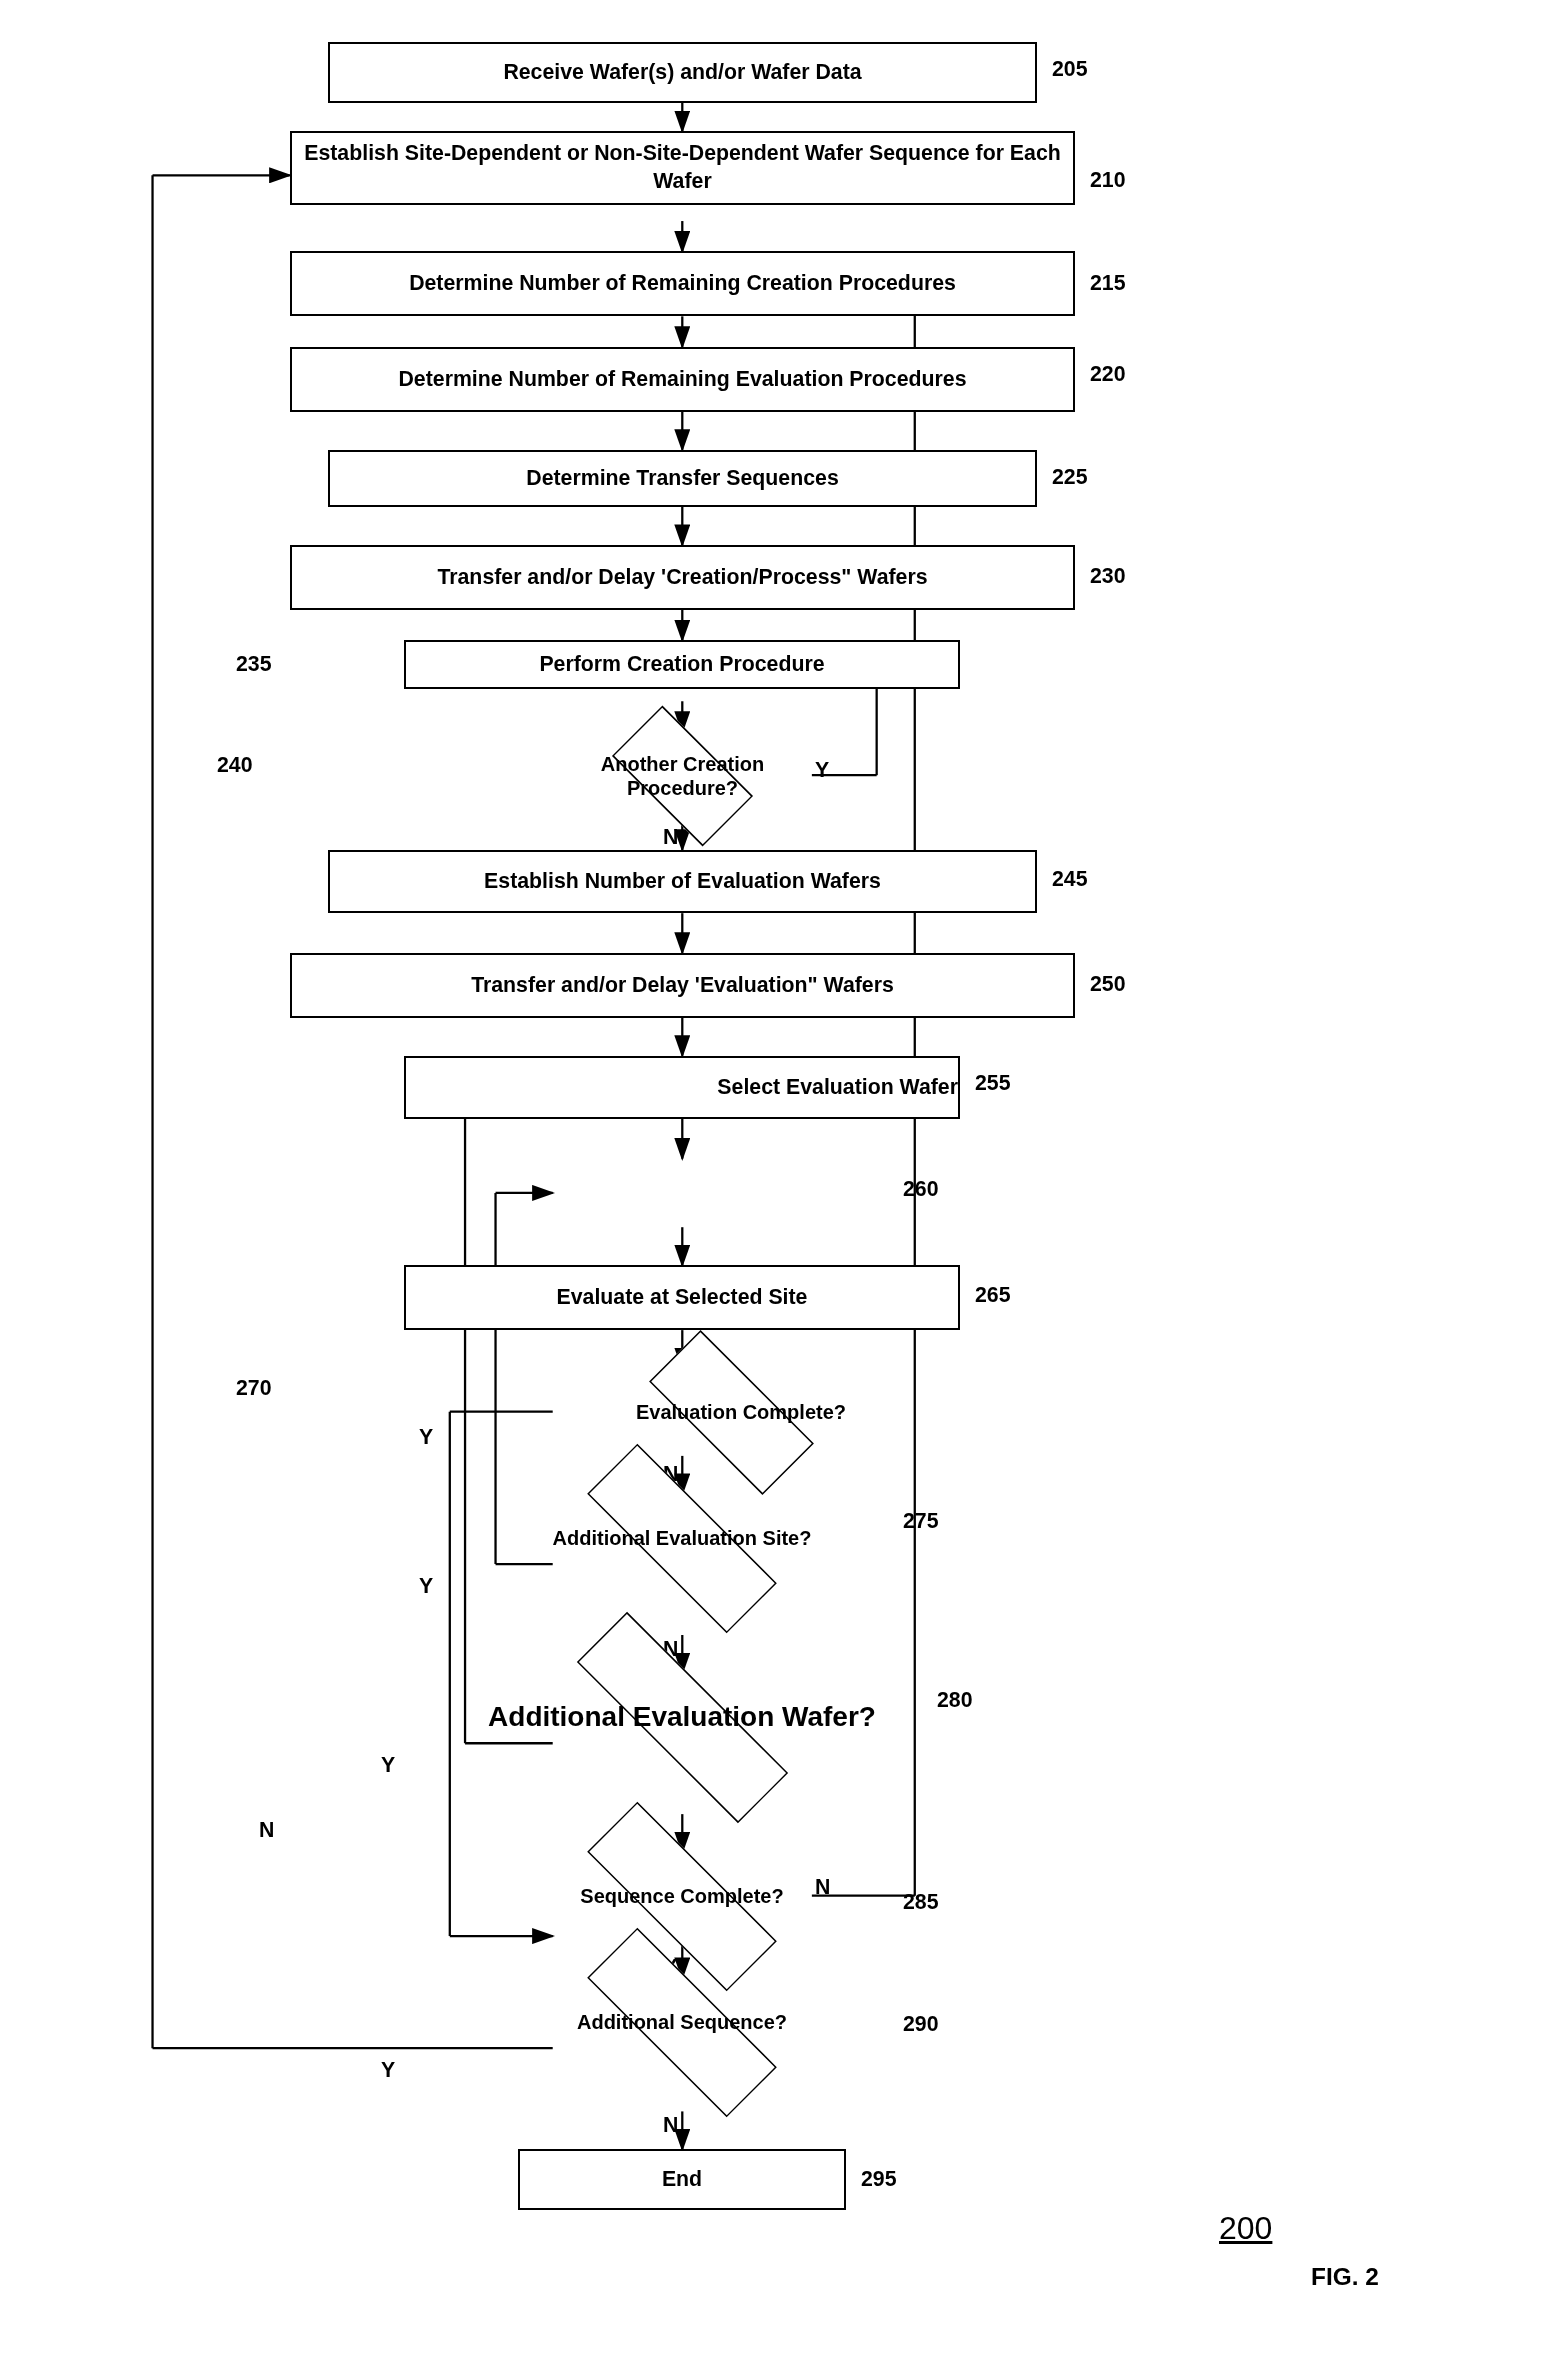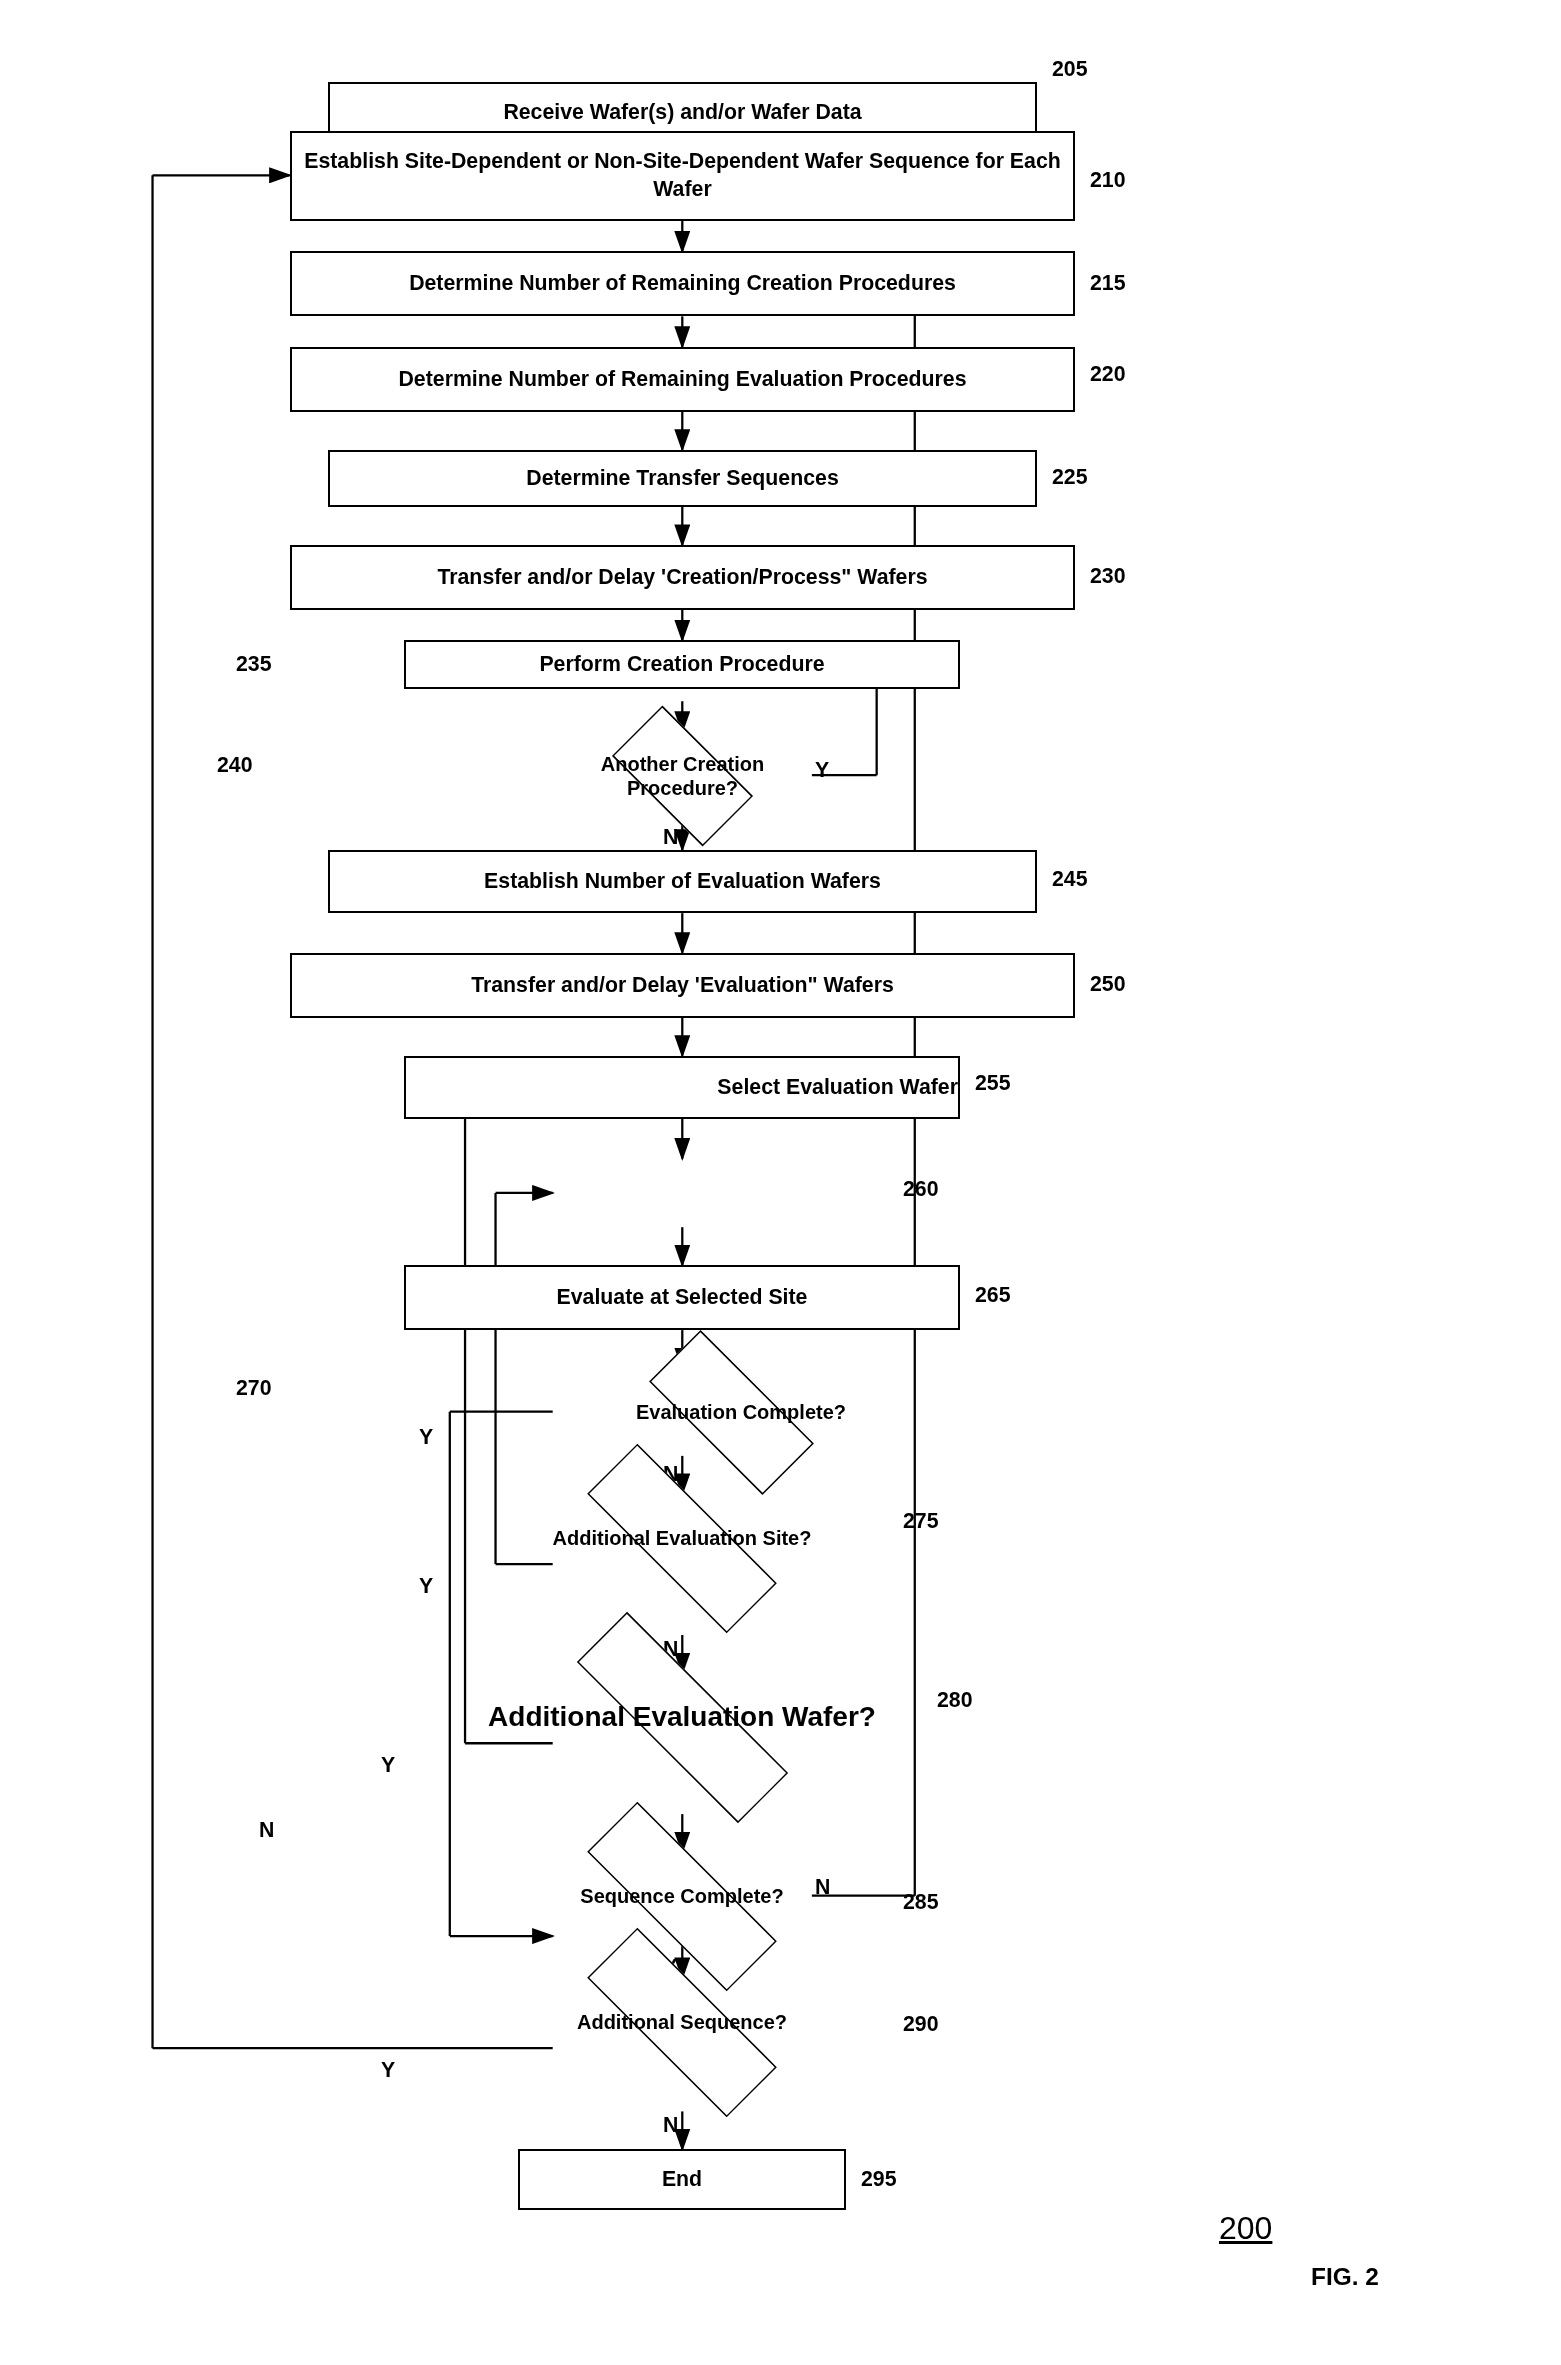--- a/index.html
+++ b/index.html
@@ -135,28 +135,28 @@
     <line x1="1200" y1="2487" x2="1200" y2="370" stroke="#000" stroke-width="3"></line>
     <line x1="1200" y1="370" x2="1000" y2="370" stroke="#000" stroke-width="3" marker-end="url(#arrowhead)"></line>
 
     <line x1="725" y1="2687" x2="200" y2="2687" stroke="#000" stroke-width="3"></line>
     <line x1="200" y1="2687" x2="200" y2="230" stroke="#000" stroke-width="3"></line>
     <line x1="200" y1="230" x2="380" y2="230" stroke="#000" stroke-width="3" marker-end="url(#arrowhead)"></line>
 
     <line x1="895" y1="2770" x2="895" y2="2820" stroke="#000" stroke-width="3" marker-end="url(#arrowhead)"></line>
   </svg>
 
-  <div class="flow-box" style="left:328px; top:42px; width:709px; height:61px;margin-top:40px;">
+  <div class="flow-box" style="left:328px; top:42px; width:709px; height:61px;">
     <span>Receive Wafer(s) and/or Wafer Data</span>
   </div>
   <div class="label-ref" style="left:1052px; top:57px;">
     <span>205</span>
   </div>
 
-  <div class="flow-box" style="left:290px; top:131px; width:785px; height:90px;">
+  <div class="flow-box" style="left:290px; top:131px; width:785px; height:74px;">
     <span>Establish Site-Dependent or Non-Site-Dependent Wafer Sequence for Each Wafer</span>
   </div>
   <div class="label-ref" style="left:1090px; top:168px;">
     <span>210</span>
   </div>
 
   <div class="flow-box" style="left:290px; top:251px; width:785px; height:65px;">
     <span>Determine Number of Remaining Creation Procedures</span>
   </div>
   <div class="label-ref" style="left:1090px; top:271px;">

